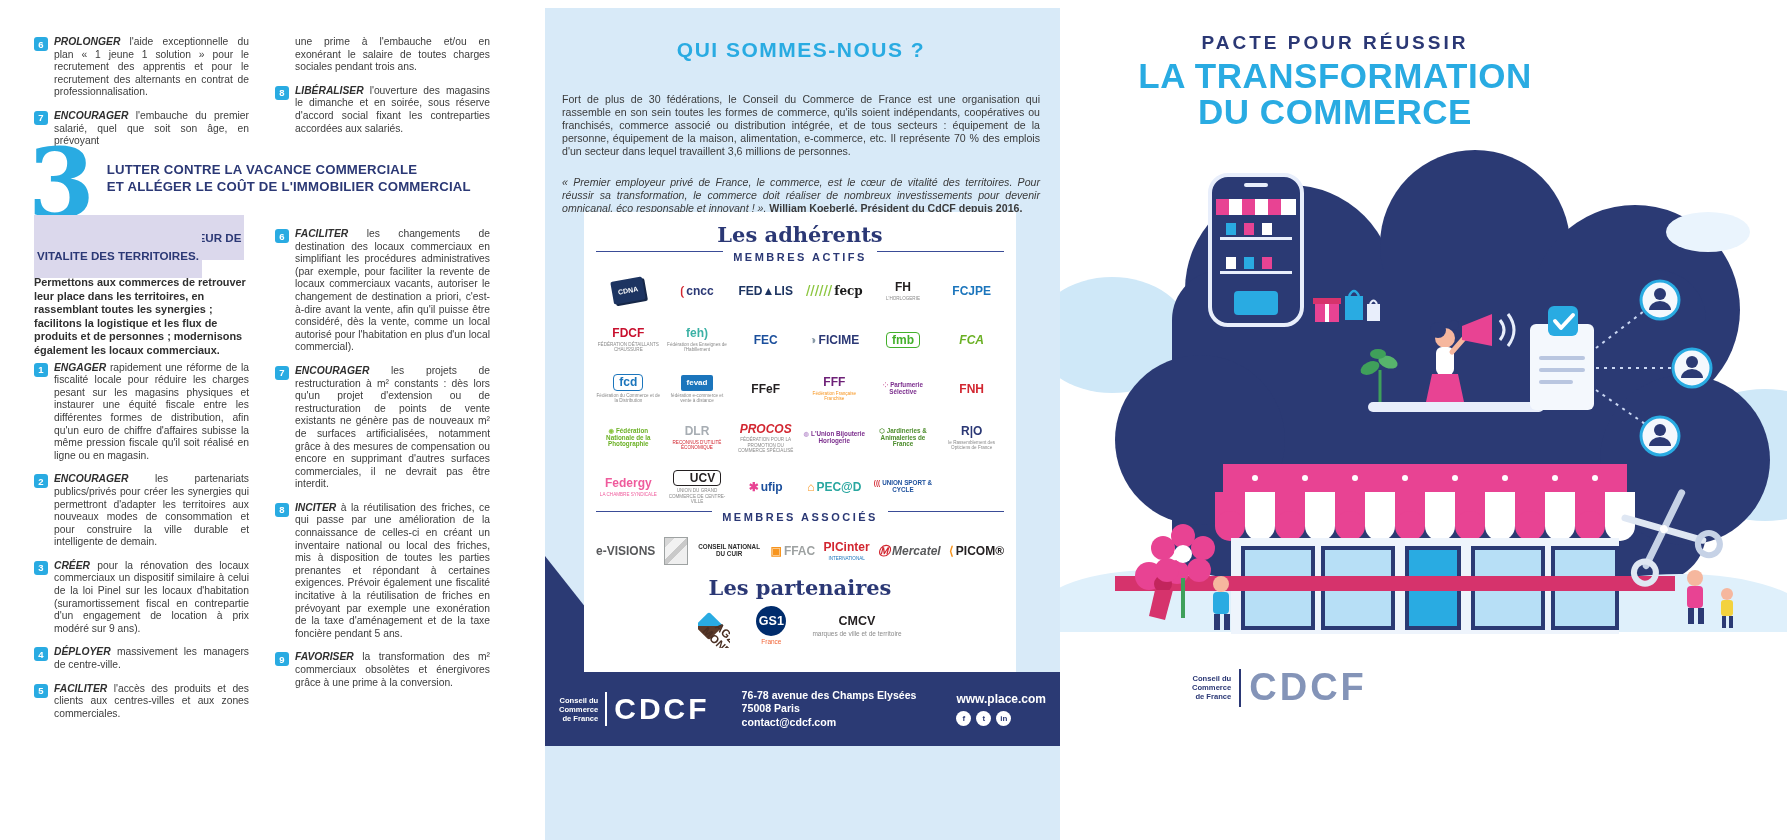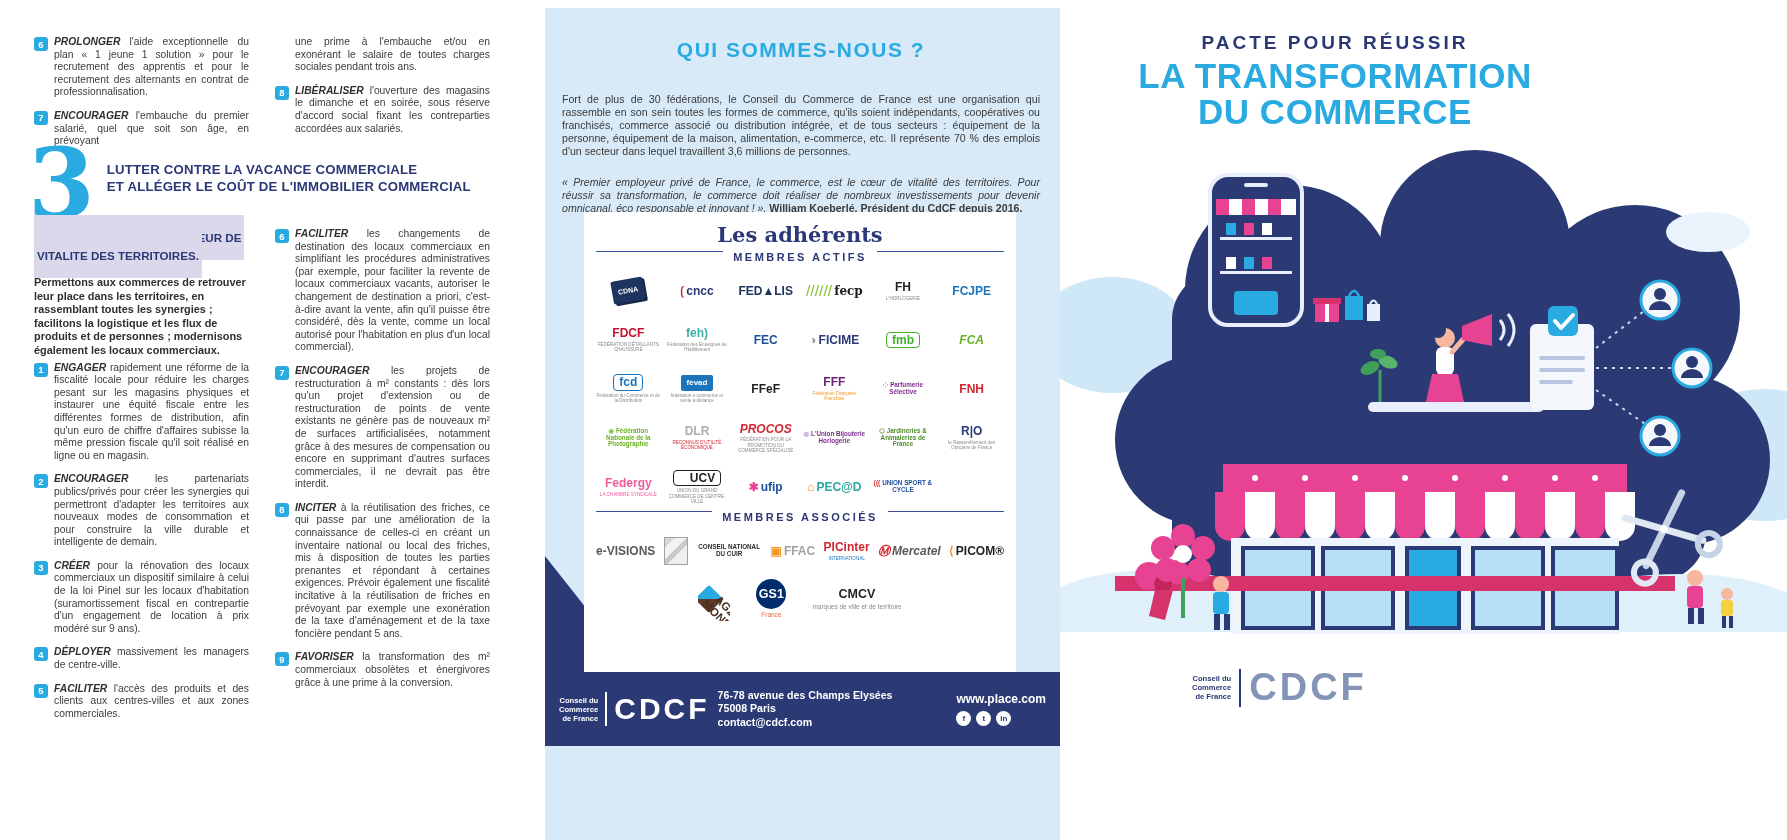--- a/index.html
+++ b/index.html
@@ -57,21 +57,21 @@
   .diamond{width:22px;height:22px;border-radius:3px;background:linear-gradient(135deg,#29abe2 50%,#5b3a29 50%);
            transform:rotate(45deg) scale(.92);display:inline-block;margin-right:10px;}
   .wedge{position:absolute;left:23px;top:556px;width:120px;height:152px;background:#2b3a74;
          clip-path:polygon(0 0,100% 100%,0 100%);}
   .footer-band{position:absolute;left:23px;top:672px;right:0;height:74px;background:#2b3a74;color:#fff;
                display:flex;align-items:center;box-sizing:border-box;padding:0 14px;}
   .brand{display:flex;align-items:center;gap:7px;}
   .brand-small{font-size:7.6px;line-height:9px;text-align:right;font-weight:600;}
   .brand-bar{width:2px;height:34px;background:#fff;}
   .brand-big{font-size:30px;font-weight:800;letter-spacing:3px;}
-  .addr{margin-left:8px;font-size:10.6px;line-height:13.5px;font-weight:700;}
+  .addr{margin-left:32px;font-size:10.6px;line-height:13.5px;font-weight:700;}
   .webcol{margin-left:auto;display:flex;flex-direction:column;align-items:flex-start;gap:5px;}
   .website{font-size:12px;font-weight:800;}
   .socials{display:flex;gap:5px;}
   .soc{width:15px;height:15px;border-radius:50%;background:#fff;color:#2b3a74;font-size:8px;font-weight:800;
        display:flex;align-items:center;justify-content:center;}
   
   #panel-right{left:1060px;width:727px;background:#fff;}
   .rp-title{position:absolute;left:40px;width:470px;top:32px;text-align:center;}
   .rp-line1{color:#2b3875;font-size:19px;letter-spacing:3px;font-weight:600;margin-bottom:4px;}
   .rp-line2{color:#29abe2;font-size:35px;line-height:36px;font-weight:900;letter-spacing:.5px;}
@@ -295,20 +295,21 @@
           <div class="mark" style="color: rgb(210, 38, 48);">PICinter</div>
           <div class="lsub" style="color: rgb(27, 117, 188);">INTERNATIONAL</div>
         </div>
         <div class="logo-cell">
           <div class="mark italic" style="color: rgb(88, 89, 91);"><span class="prefix" style="color: rgb(210, 38, 48);">Ⓜ</span>Mercatel</div>
         </div>
         <div class="logo-cell">
           <div class="mark" style="color: rgb(35, 31, 32);"><span class="prefix" style="color: rgb(247, 148, 29);">⟨</span>PICOM®</div>
         </div>
       </div>
+    <div class="serif-head">Les partenaires</div>
     <div id="partner-logos">
         <div class="logo-cell partner-cell">
           <div class="mark diamond" style="color: rgb(74, 47, 35);"><span class="diamond"></span>AG2R LA MONDIALE</div>
         </div>
         <div class="logo-cell partner-cell">
           <div class="mark gs1" style="color: rgb(255, 255, 255); text-align: center;">GS1</div>
           <div class="lsub" style="color: rgb(242, 99, 52);">France</div>
         </div>
         <div class="logo-cell partner-cell">
           <div class="mark" style="color: rgb(35, 31, 32);">CMCV</div>

